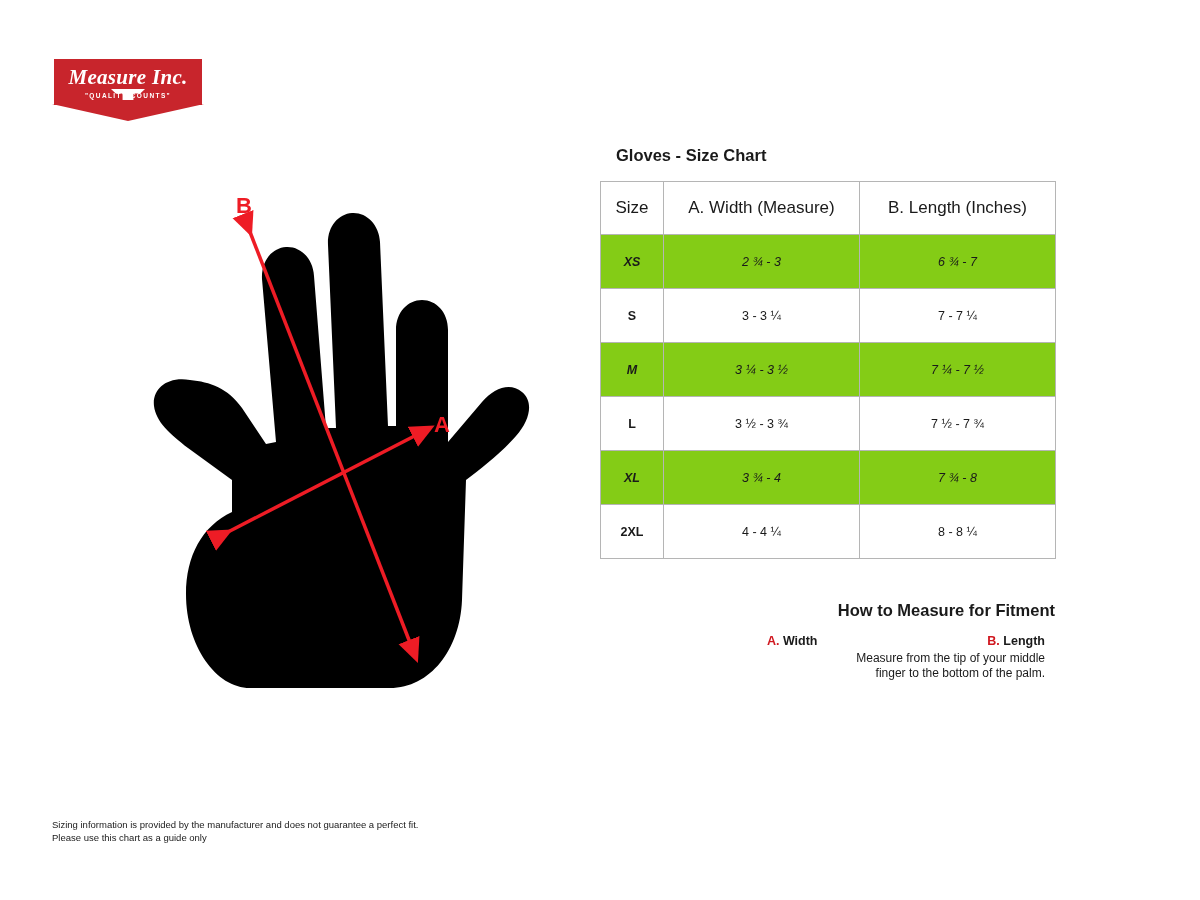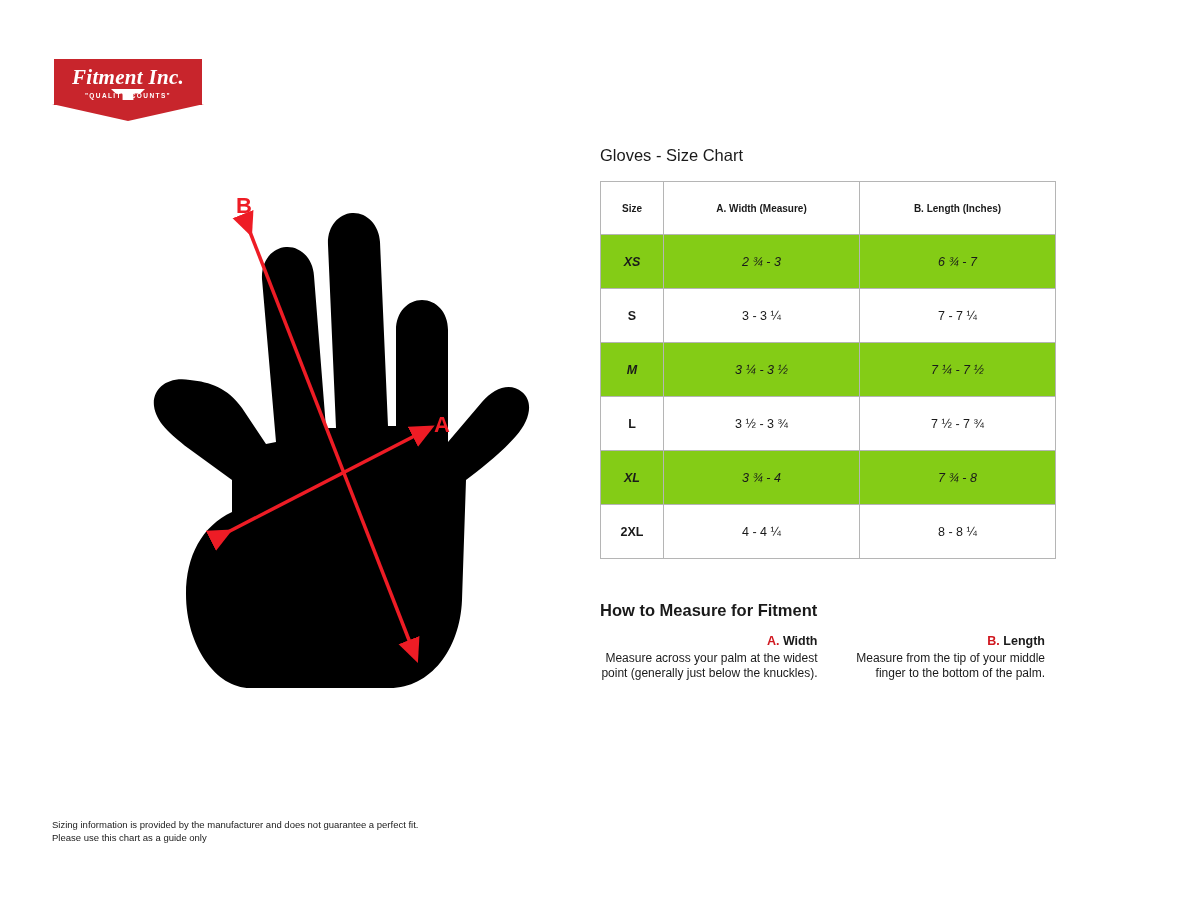--- a/index.html
+++ b/index.html
@@ -102,55 +102,56 @@
 
   
   .right-col {
     position: absolute;
     left: 600px;
     top: 146px;
     width: 455px;
   }
   .chart-title {
     font-size: 16.5px;
-    font-weight: normal;
-    color: #1a1a1a;
-    margin: 0 0 16px 0;
+    font-weight: bold;
+    color: #1a1a1a;
+    margin: 0 0 16px 16px;
   }
   table.size-chart {
     border-collapse: collapse;
     width: 455px;
     table-layout: fixed;
   }
   table.size-chart th,
   table.size-chart td {
     border: 1px solid #b5b5b5;
     text-align: center;
     font-size: 12.5px;
     color: #1a1a1a;
     height: 53px;
     padding: 0 4px;
     vertical-align: middle;
   }
   table.size-chart th {
-    font-weight: bold;
-    font-size: 10px;
+    font-weight: normal;
+    font-size: 17px;
     height: 52px;
   }
   table.size-chart col.c-size { width: 63px; }
   table.size-chart col.c-w { width: 196px; }
   table.size-chart col.c-l { width: 196px; }
   table.size-chart td.size-cell { font-weight: bold; }
   table.size-chart tbody tr.alt td { background: #84cc16; font-style: italic; }
 
   .measure-title {
     margin-top: 42px;
     font-size: 16.5px;
     font-weight: bold;
     color: #1a1a1a;
+    text-align: right;
   }
   .measure-grid {
     display: flex;
     margin-top: 14px;
     gap: 0px;
   }
   .measure-item { width: 228px; padding-right: 10px; box-sizing: border-box; text-align: right; }
   .measure-head {
     font-size: 12.5px;
     font-weight: bold;
@@ -174,21 +175,21 @@
     line-height: 13px;
     color: #1a1a1a;
   }
 </style>
 </head>
 <body>
 
 <div class="logo-wrap">
   <div class="logo-shadow"></div>
   <div class="logo-badge">
-    <div class="logo-brand">Fitment Inc.</div>
+    <div class="logo-brand">Measure Inc.</div>
     <div class="logo-anvil"></div>
     <div class="logo-tag">"QUALITY COUNTS"</div>
   </div>
 </div>
 
 <div class="hand-figure">
   <svg width="460" height="520" viewBox="0 0 460 520">
     <defs>
       <marker id="arrowhead" markerWidth="7" markerHeight="7" refX="5.5" refY="3.2" orient="auto">
         <polygon points="0,0 7,3.2 0,6.4" fill="#ee1c25"></polygon>
@@ -290,21 +291,20 @@
   </table>
 
   <div class="measure-title">How to Measure for Fitment</div>
 
   <div class="measure-grid">
     <div class="measure-item">
       <div class="measure-head">
         <span class="letter">A.</span>
         <span>Width</span>
       </div>
-      <div class="measure-body">Measure across your palm at the widest point (generally just below the knuckles).</div>
     </div>
     <div class="measure-item">
       <div class="measure-head">
         <span class="letter">B.</span>
         <span>Length</span>
       </div>
       <div class="measure-body">Measure from the tip of your middle finger to the bottom of the palm.</div>
     </div>
   </div>
 </div>

